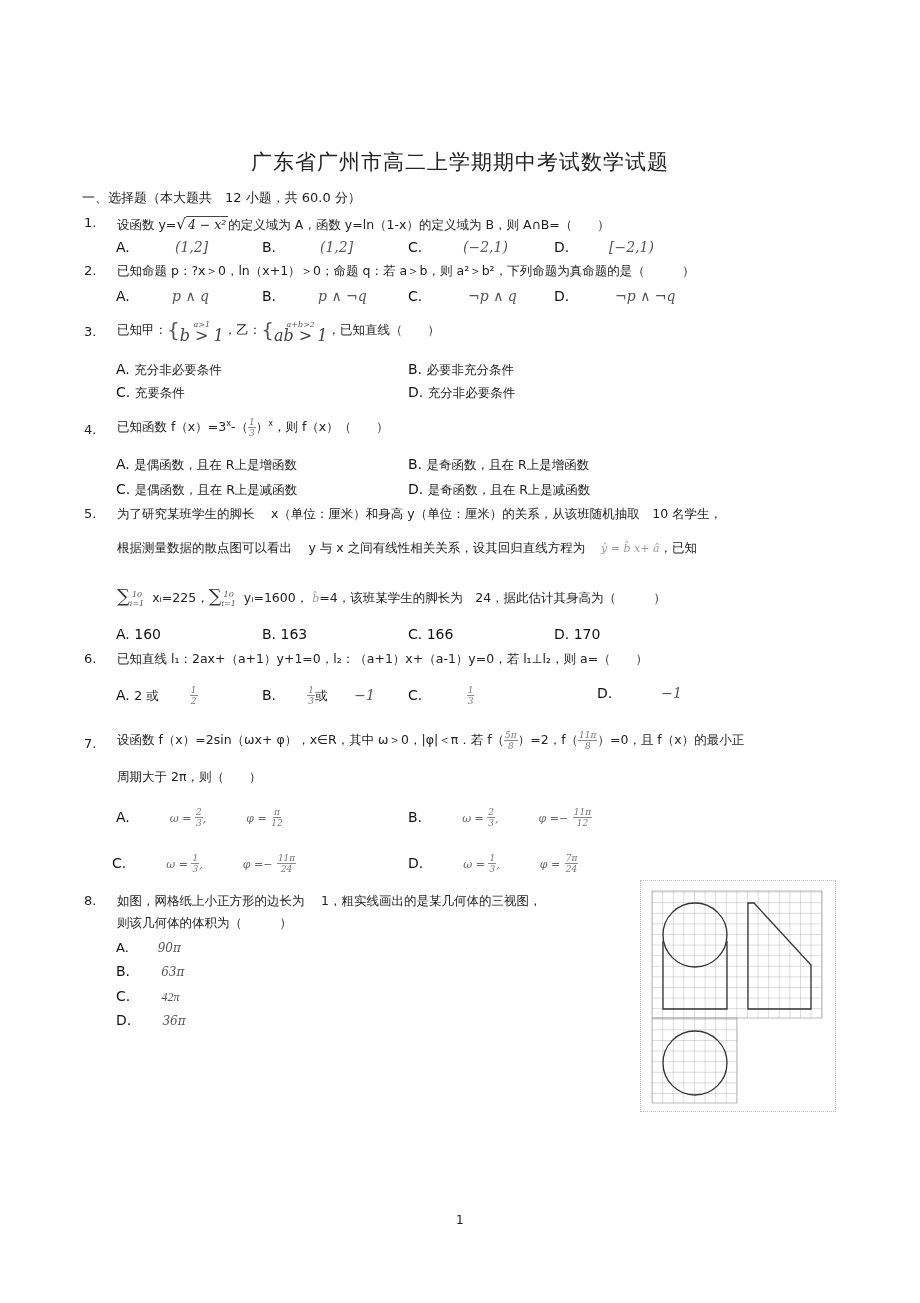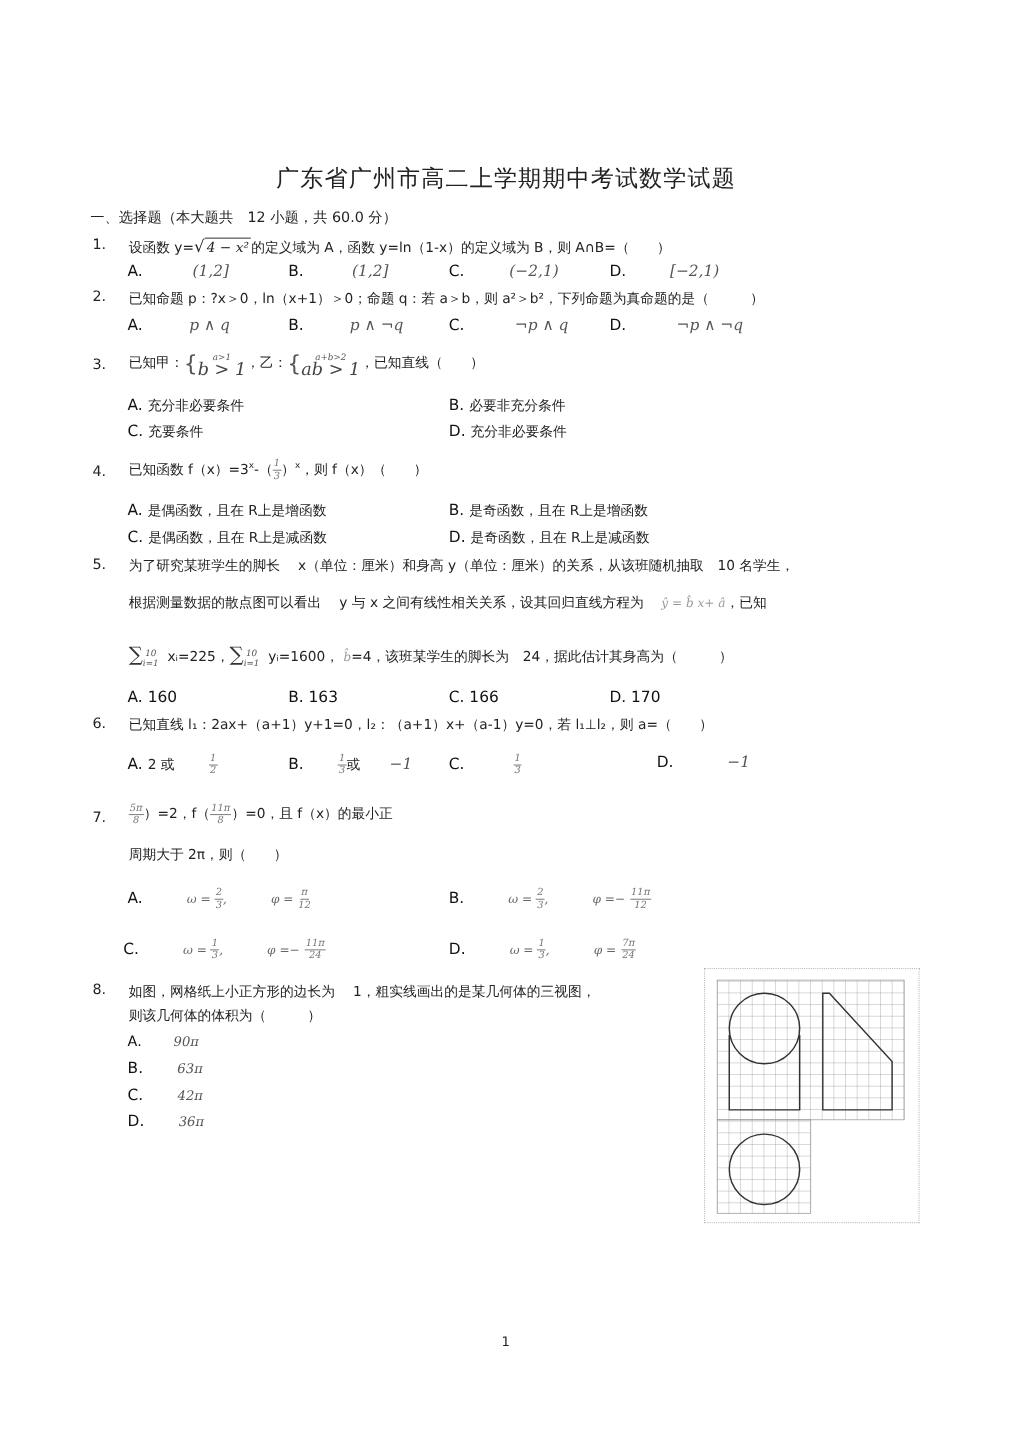--- a/index.html
+++ b/index.html
@@ -135,21 +135,21 @@
       </span>
   </div>
   <div class="abs opt" style="left:554px;top:685px;margin-left:43px;">
     <span>D.</span>&nbsp;&nbsp;&nbsp;&nbsp;&nbsp;&nbsp;&nbsp;&nbsp;&nbsp;&nbsp;&nbsp;<span class="m">−1</span>
   </div>
 </div>
 
 <div>
   <div class="abs qn" style="left:84px;top:736px;">7.</div>
   <div class="abs q" style="left:117px;top:730px;">
-    <span class="frac">
+    <span>设函数  f（x）=2sin（ωx+ φ），x∈R，其中  ω＞0，|φ|＜π．若 f（</span><span class="frac">
         <span class="num">5π</span>
         <span>8</span>
       </span><span>）=2，f（</span><span class="frac">
         <span class="num">11π</span>
         <span>8</span>
       </span><span>）=0，且 f（x）的最小正</span>
   </div>
   <div class="abs q" style="left:117px;top:769px;">周期大于  2π，则（　　）</div>
 
   <div class="abs opt" style="left:116px;top:807px;">
@@ -189,21 +189,21 @@
       </span>
   </div>
 </div>
 
 <div>
   <div class="abs qn" style="left:84px;top:893px;">8.</div>
   <div class="abs q" style="left:117px;top:893px;">如图，网格纸上小正方形的边长为　  1，粗实线画出的是某几何体的三视图，</div>
   <div class="abs q" style="left:117px;top:915px;">则该几何体的体积为（　　　）</div>
   <div class="abs opt" style="left:116px;top:940px;font-size:13px;"><span>A.</span>&nbsp;&nbsp;&nbsp;&nbsp;&nbsp;&nbsp;&nbsp;<span class="m" style="font-size:12px;">90π</span></div>
   <div class="abs opt" style="left:116px;top:963px;"><span>B.</span>&nbsp;&nbsp;&nbsp;&nbsp;&nbsp;&nbsp;&nbsp;<span class="m" style="font-size:12px;">63π</span></div>
-  <div class="abs opt" style="left:116px;top:988px;"><span>C.</span>&nbsp;&nbsp;&nbsp;&nbsp;&nbsp;&nbsp;&nbsp;<span class="m" style="font-size:12px;">42π</span></div>
+  <div class="abs opt" style="left:116px;top:988px;"><span>C.</span>&nbsp;&nbsp;&nbsp;&nbsp;&nbsp;&nbsp;&nbsp;<span class="m" style="font-size:12px;font-family:Liberation Serif, serif;">42π</span></div>
   <div class="abs opt" style="left:116px;top:1012px;"><span>D.</span>&nbsp;&nbsp;&nbsp;&nbsp;&nbsp;&nbsp;&nbsp;<span class="m" style="font-size:12px;">36π</span></div>
 
   <div class="abs figure">
     <svg width="194" height="230" viewBox="0 0 194 230">
       <defs>
         <pattern id="g" width="10.6" height="10.6" patternUnits="userSpaceOnUse">
           <path d="M10.6 0 L0 0 0 10.6" fill="none" stroke="#9a9a9a" stroke-width="0.7"></path>
         </pattern>
       </defs>
 

